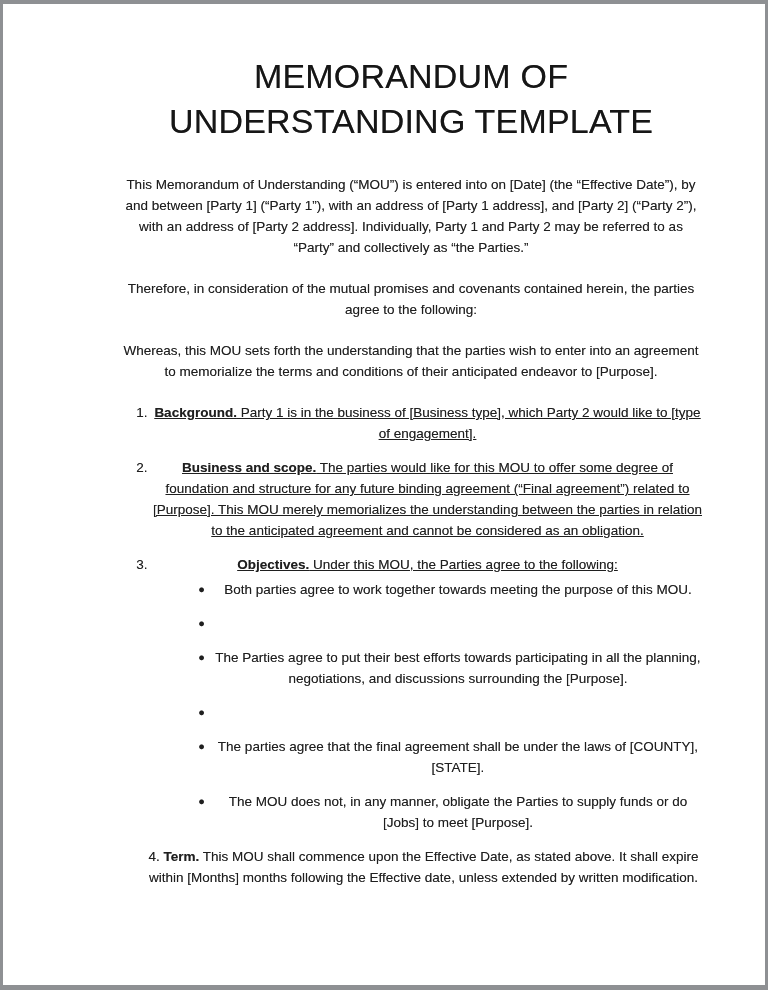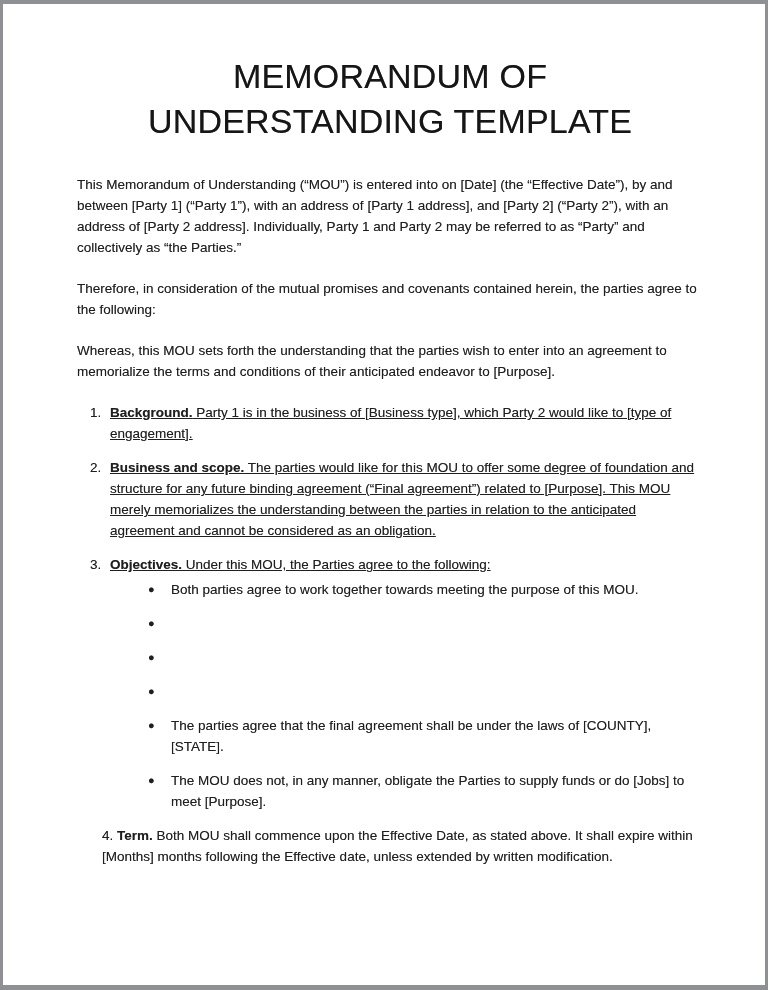--- a/index.html
+++ b/index.html
@@ -10,37 +10,38 @@
     box-sizing: border-box;
     border-top: 4px solid #8e9093;
     border-left: 3px solid #8e9093;
     border-right: 3px solid #8e9093;
     border-bottom: 5px solid #8e9093;
     font-family: "Liberation Sans", "DejaVu Sans", sans-serif;
     color: #1f1f1f;
     overflow: hidden;
   }
   .page {
-    padding: 0 62px 0 74px;
+    padding: 0 62px 0 116px;
   }
   .doc-title {
     margin-top: 50px;
     margin-bottom: 30px;
     text-align: center;
     font-size: 34px;
     line-height: 45px;
     font-weight: 400;
     color: #161616;
     text-shadow: 0 0 0.6px rgba(0,0,0,0.55);
     letter-spacing: 0.2px;
   }
   .body-text {
     font-size: 13.5px;
     line-height: 21px;
     text-shadow: 0 0 0.4px rgba(0,0,0,0.45);
+    text-align: center;
   }
   p.para {
     margin: 0 0 20px 0;
   }
   .num-item {
     display: flex;
     margin: 0 0 13px 0;
     padding-left: 13px;
   }
   .num-item .num {
@@ -109,32 +110,33 @@
       <span class="bullet">●</span>
       <span class="li-body">Both parties agree to work together towards meeting the purpose of this MOU.</span>
     </div>
 
     <div class="bullet-item">
       <span class="bullet">●</span>
     </div>
 
     <div class="bullet-item">
       <span class="bullet">●</span>
+      <span class="li-body">The Parties agree to put their best efforts towards participating in all the planning, negotiations, and discussions surrounding the [Purpose].</span>
     </div>
 
     <div class="bullet-item">
       <span class="bullet">●</span>
     </div>
 
     <div class="bullet-item">
       <span class="bullet">●</span>
       <span class="li-body">The parties agree that the final agreement shall be under the laws of [COUNTY], [STATE].</span>
     </div>
 
     <div class="bullet-item">
       <span class="bullet">●</span>
       <span class="li-body">The MOU does not, in any manner, obligate the Parties to supply funds or do [Jobs] to meet [Purpose].</span>
     </div>
 
-    <p class="para term-para"><span>4. </span><strong>Term.</strong><span> Both MOU shall commence upon the Effective Date, as stated above. It shall expire within [Months] months following the Effective date, unless extended by written modification.</span></p>
+    <p class="para term-para"><span>4. </span><strong>Term.</strong><span> This MOU shall commence upon the Effective Date, as stated above. It shall expire within [Months] months following the Effective date, unless extended by written modification.</span></p>
 
   </div>
 </div>
 
 </body></html>

